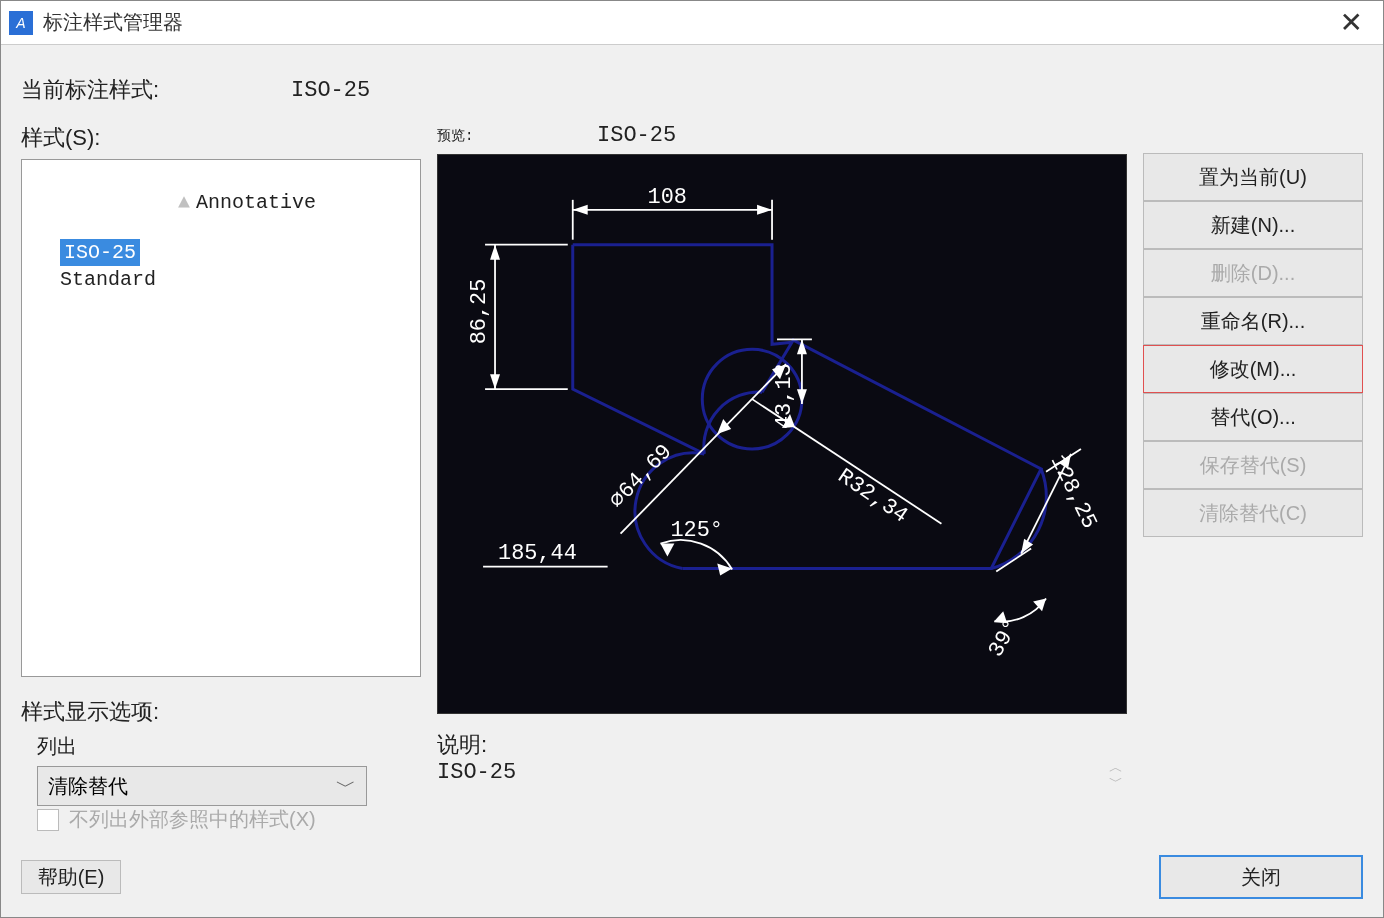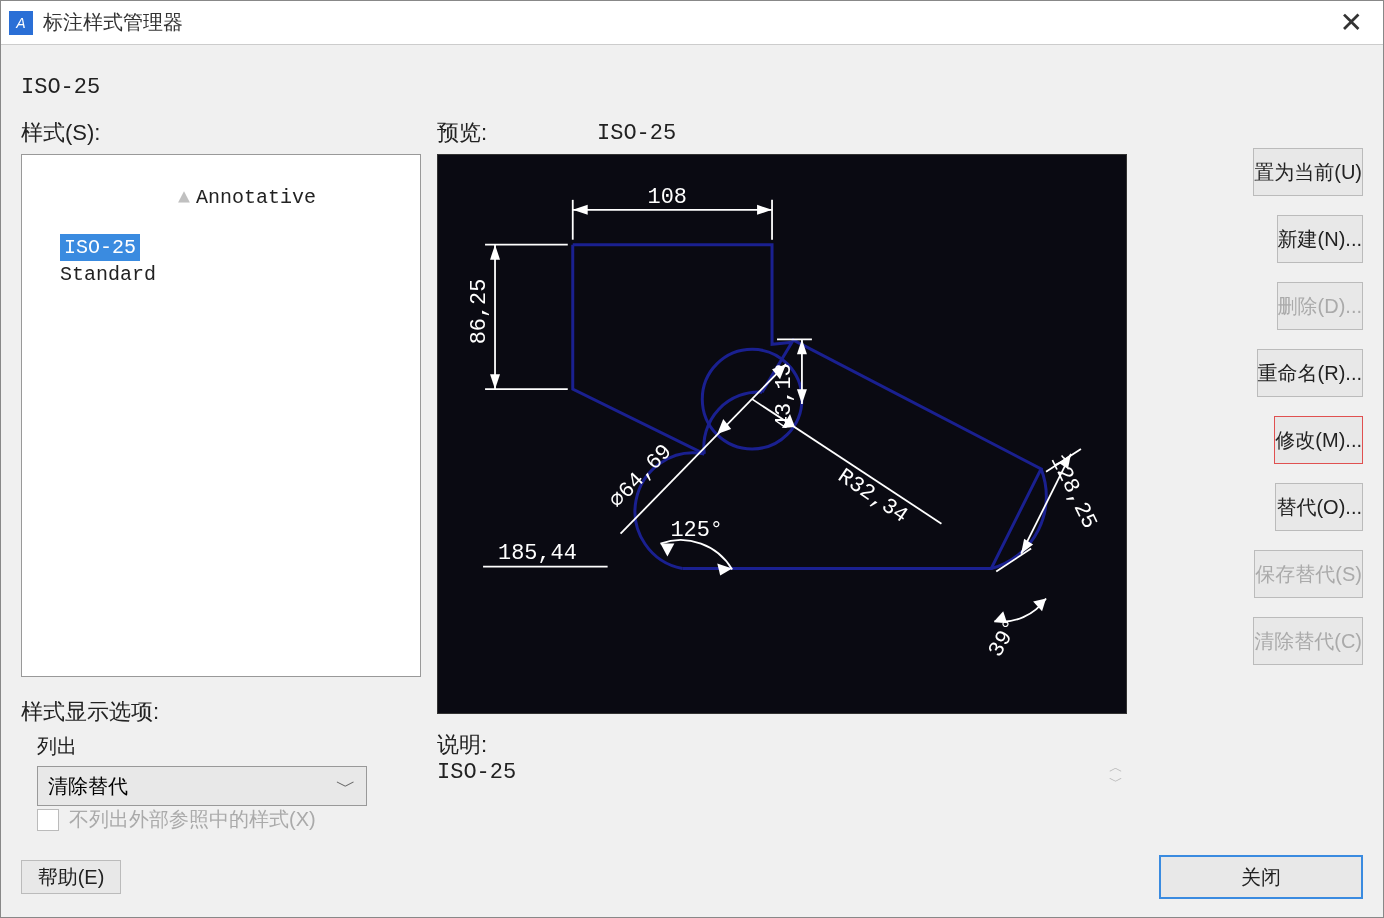--- a/index.html
+++ b/index.html
@@ -90,23 +90,22 @@
     }
     .col-mid {
       flex: 1;
       display: flex;
       flex-direction: column;
     }
     .col-right {
       width: 220px;
       display: flex;
       flex-direction: column;
-      gap: 19px;
+      gap: 0;
       padding-top: 30px;
-      align-items: flex-end;
     }
     .section-label {
       font-size: 22px;
       color: #222;
       margin-bottom: 6px;
     }
     .styles-list {
       flex: 1;
       background: #fff;
       border: 1px solid #999;
@@ -132,23 +131,24 @@
     .annot-icon {
       color: #c0c0c0;
       margin-right: 6px;
     }
     .preview-head {
       display: flex;
       align-items: center;
       margin-bottom: 6px;
     }
     .preview-head .plabel {
-      font-size: 22px;
+      font-size: 14px;
       color: #222;
       width: 160px;
+      font-family: Liberation Mono, monospace;
     }
     .preview-head .pname {
       font-family: "Consolas","Courier New",monospace;
       font-size: 22px;
       color: #222;
     }
     .preview-box {
       background: #0a0a12;
       border: 1px solid #333;
       height: 560px;
@@ -294,20 +294,21 @@
 <div class="window">
   <div class="titlebar">
     <div class="title-icon">A</div>
     <div class="title-text">标注样式管理器</div>
     <div class="close-x">✕</div>
   </div>
 
   <div class="body-area">
 
     <div class="row-current">
+      <div class="label">当前标注样式:</div>
       <div class="value">ISO-25</div>
     </div>
 
     <div class="main-grid">
 
       <div class="col-left">
         <div class="section-label">样式(S):</div>
         <div class="styles-list">
           <div class="list-item">
             <span class="annot-icon">▲</span><span>Annotative</span>

